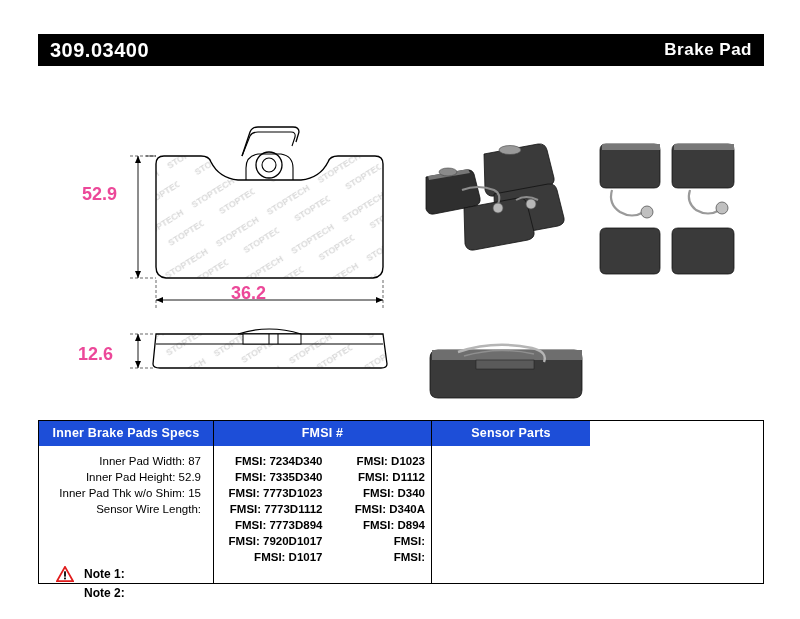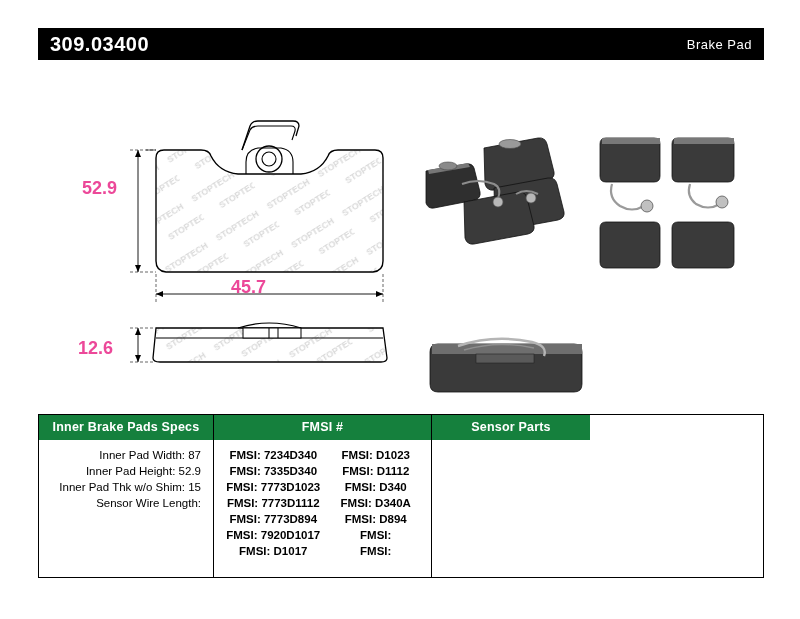--- a/index.html
+++ b/index.html
@@ -10,21 +10,21 @@
   body {
     width: 800px;
     height: 619px;
     font-family: "Liberation Sans", sans-serif;
     color: #000;
     position: relative;
     overflow: hidden;
   }
   .sheet {
     position: absolute;
-    left: 0; top: 6px;
+    left: 0; top: 12px;
     width: 800px;
     height: 502px;
   }
 
   
   .header {
     position: absolute;
     left: 38px;
     top: 22px;
     width: 726px;
@@ -36,22 +36,22 @@
     justify-content: space-between;
     padding: 0 12px;
     box-sizing: border-box;
   }
   .header .part-number {
     font-size: 20px;
     font-weight: bold;
     letter-spacing: 0.5px;
   }
   .header .doc-type {
-    font-size: 13px;
-    font-weight: normal;
+    font-size: 17px;
+    font-weight: bold;
     letter-spacing: 0.5px;
   }
 
   
   .drawing {
     position: absolute;
     left: 38px;
     top: 60px;
     width: 726px;
     height: 335px;
@@ -82,21 +82,21 @@
     box-sizing: border-box;
     border-right: 1px solid #000;
   }
   .tcol:last-child { border-right: none; }
   .tcol-inner  { width: 175px; }
   .tcol-outer  { width: 175px; }
   .tcol-fmsi   { width: 218px; }
   .tcol-related{ width: 158px; }
 
   .thead {
-    background: #15803d;
+    background: #1d4ed8;
     color: #fff;
     font-size: 12.5px;
     font-weight: bold;
     text-align: center;
     padding: 5px 2px 6px 2px;
     letter-spacing: 0.2px;
   }
   .tbody {
     padding: 7px 6px 10px 6px;
     min-height: 120px;
@@ -104,21 +104,21 @@
   .row-right {
     font-size: 11.5px;
     font-weight: normal;
     text-align: right;
     padding: 2px 6px 2px 0;
     white-space: nowrap;
   }
   .row-left {
     font-size: 11.5px;
     font-weight: bold;
-    text-align: center;
+    text-align: right;
     padding: 2px 0 2px 4px;
     white-space: nowrap;
   }
   .fmsi-grid {
     display: flex;
     padding-left: 4px;
   }
   .fmsi-col { width: 50%; }
 
   
@@ -155,21 +155,21 @@
 <div class="sheet">
 
   <div class="header">
     <span class="part-number">309.03400</span>
     <span class="doc-type">Brake Pad</span>
   </div>
 
   <div class="drawing">
 
     <span class="dim dim-529">52.9</span>
-    <span class="dim dim-870">45.7</span>
+    <span class="dim dim-870">36.2</span>
     <span class="dim dim-150">12.6</span>
 
     <svg width="400" height="335" style="position:absolute;left:0;top:0;">
       <defs>
         <pattern id="wm" width="60" height="46" patternUnits="userSpaceOnUse" patternTransform="rotate(-32)">
           <text x="0" y="14" font-family="Liberation Sans, sans-serif" font-size="9" font-weight="bold" fill="#d9d9d9">STOPTECH</text>
           <text x="20" y="34" font-family="Liberation Sans, sans-serif" font-size="9" font-weight="bold" fill="#d9d9d9">STOPTECH</text>
         </pattern>
       </defs>
 
@@ -290,14 +290,27 @@
           </div>
         </div>
       </div>
     </div>
 
     <div class="tcol tcol-related">
       <div class="thead">Sensor Parts</div>
     </div>
   </div>
 
+  <div class="notes">
+    <div class="note-row" style="position:relative;">
+      <svg class="warn-icon" viewBox="0 0 20 18">
+        <polygon points="10,1 19,17 1,17" fill="#ffffff" stroke="#e01b1b" stroke-width="2"></polygon>
+        <rect x="9" y="6" width="2" height="6" fill="#000"></rect>
+        <rect x="9" y="13" width="2" height="2" fill="#000"></rect>
+      </svg>
+      <span class="note-label">Note 1:</span>
+    </div>
+    <div class="note-row">
+      <span class="note-label">Note 2:</span>
+    </div>
+  </div>
 
 </div>
 
 </body></html>

